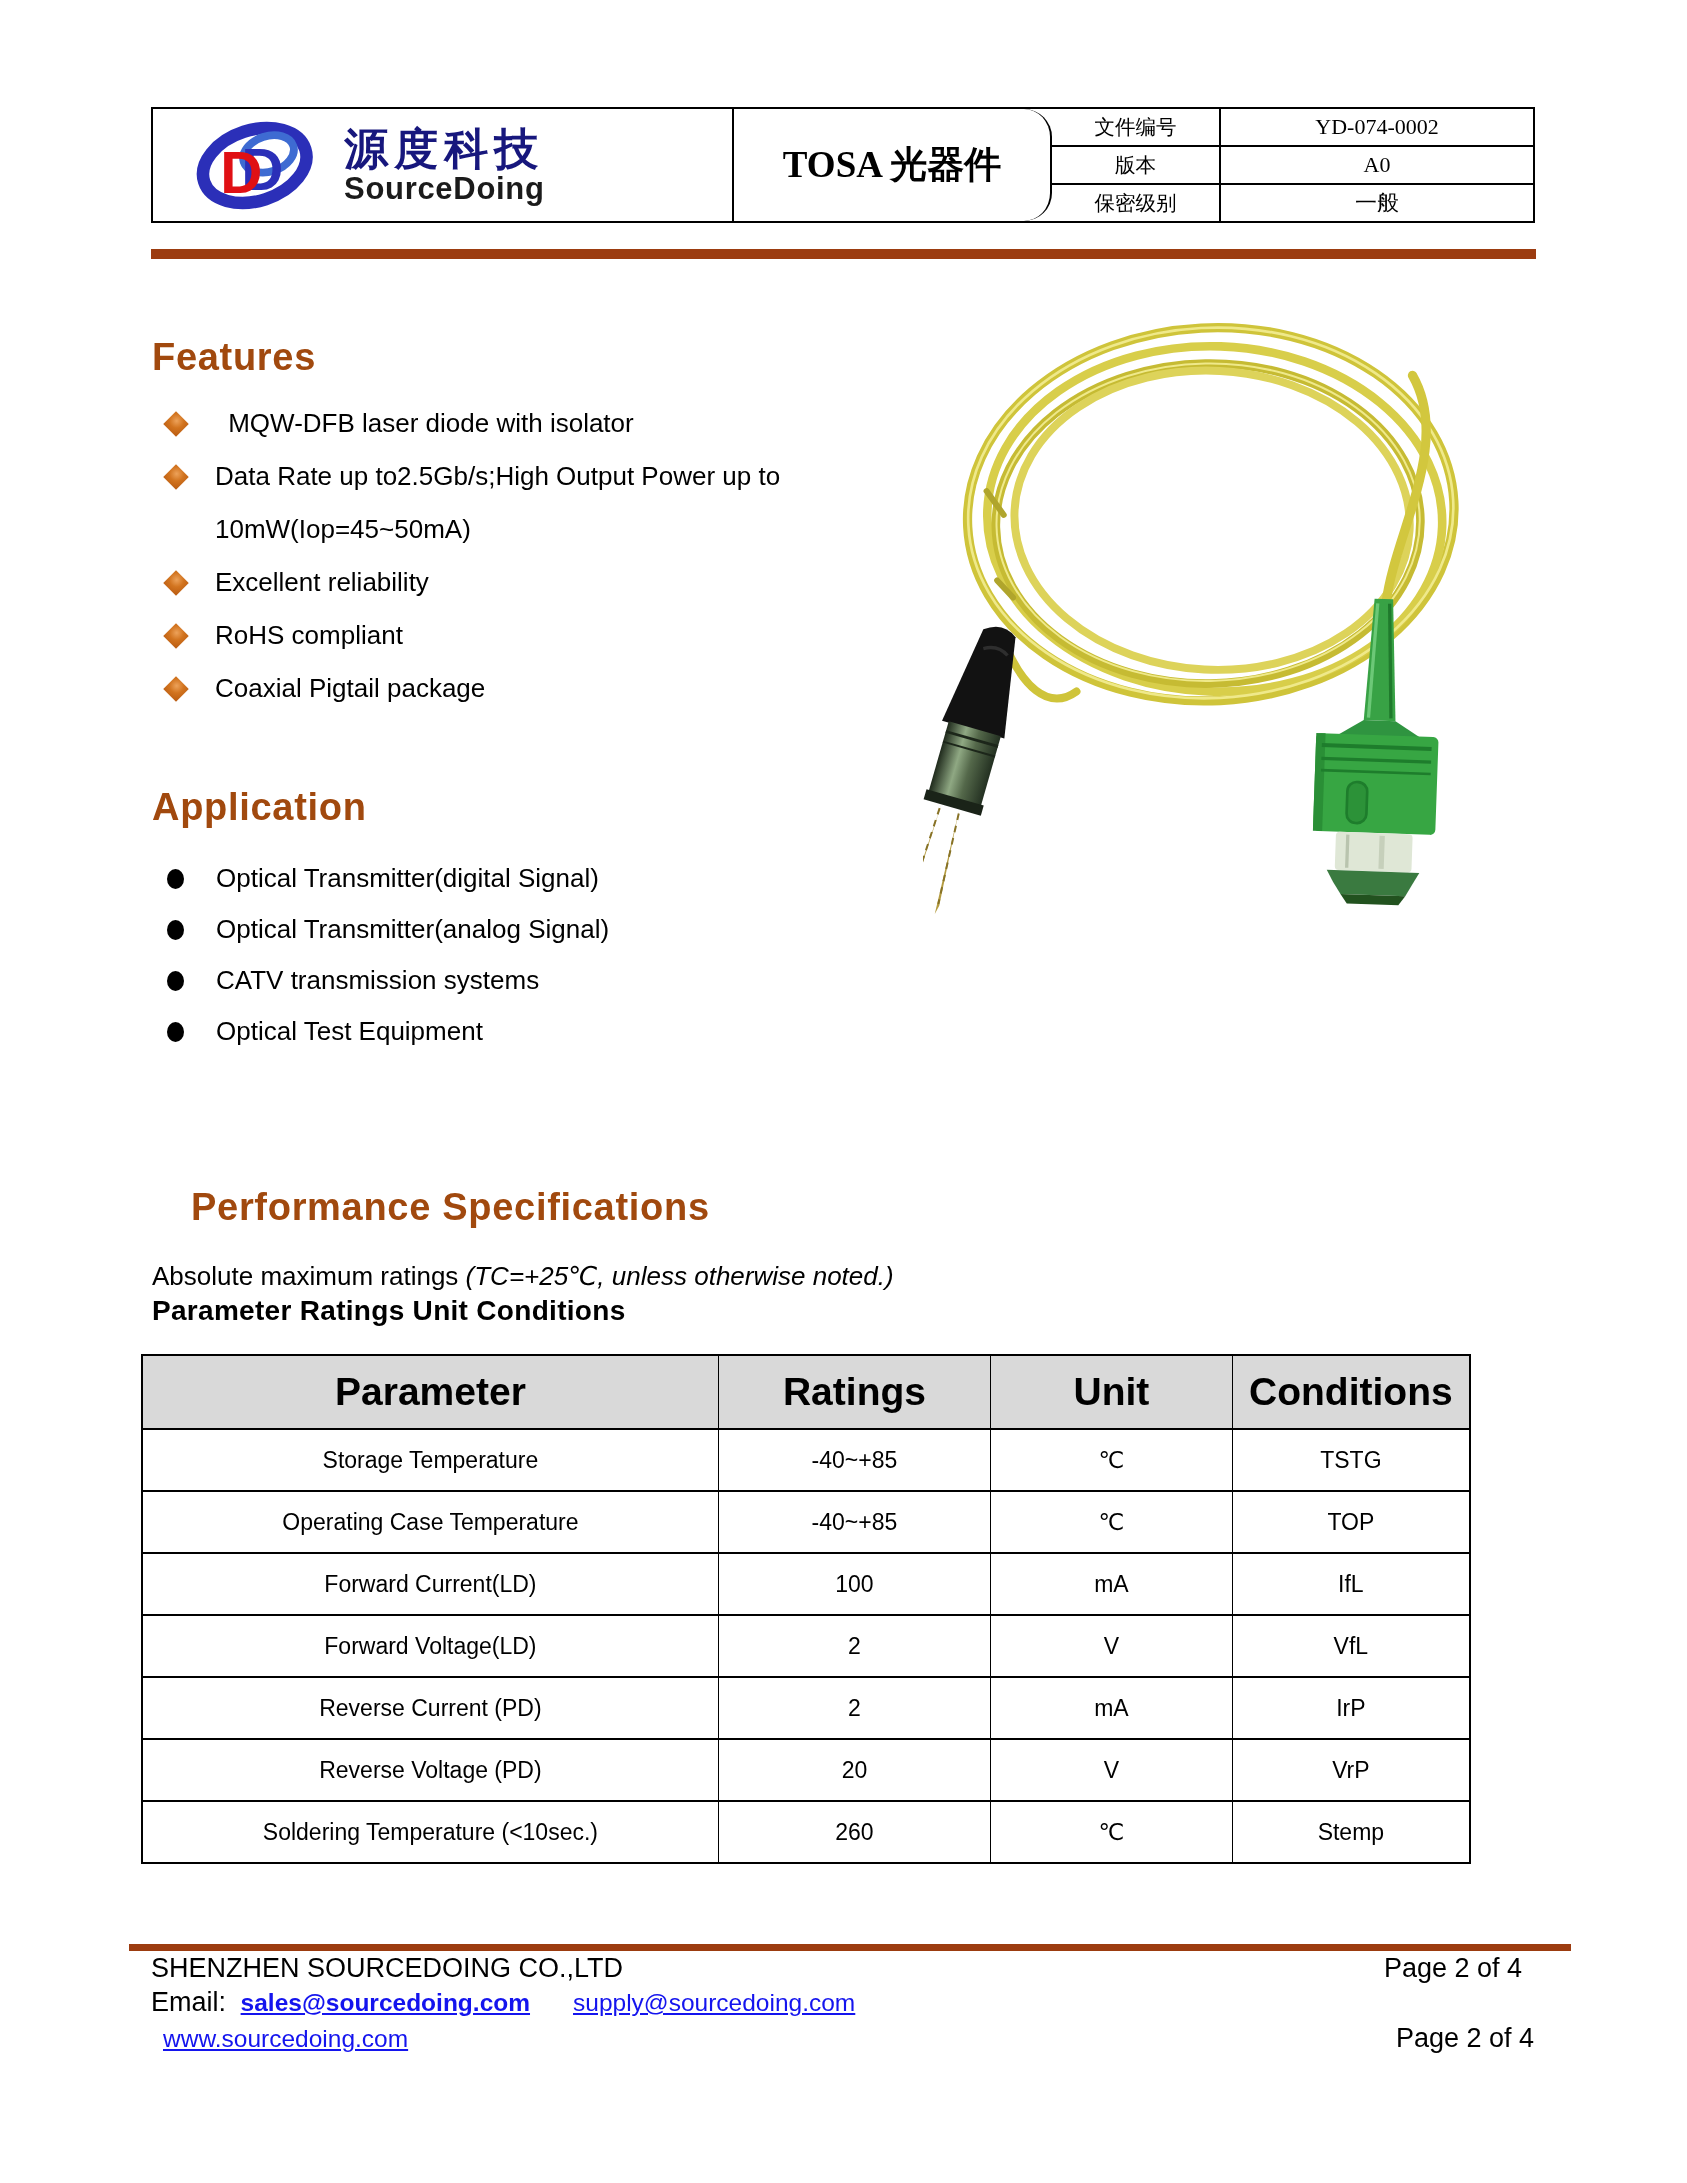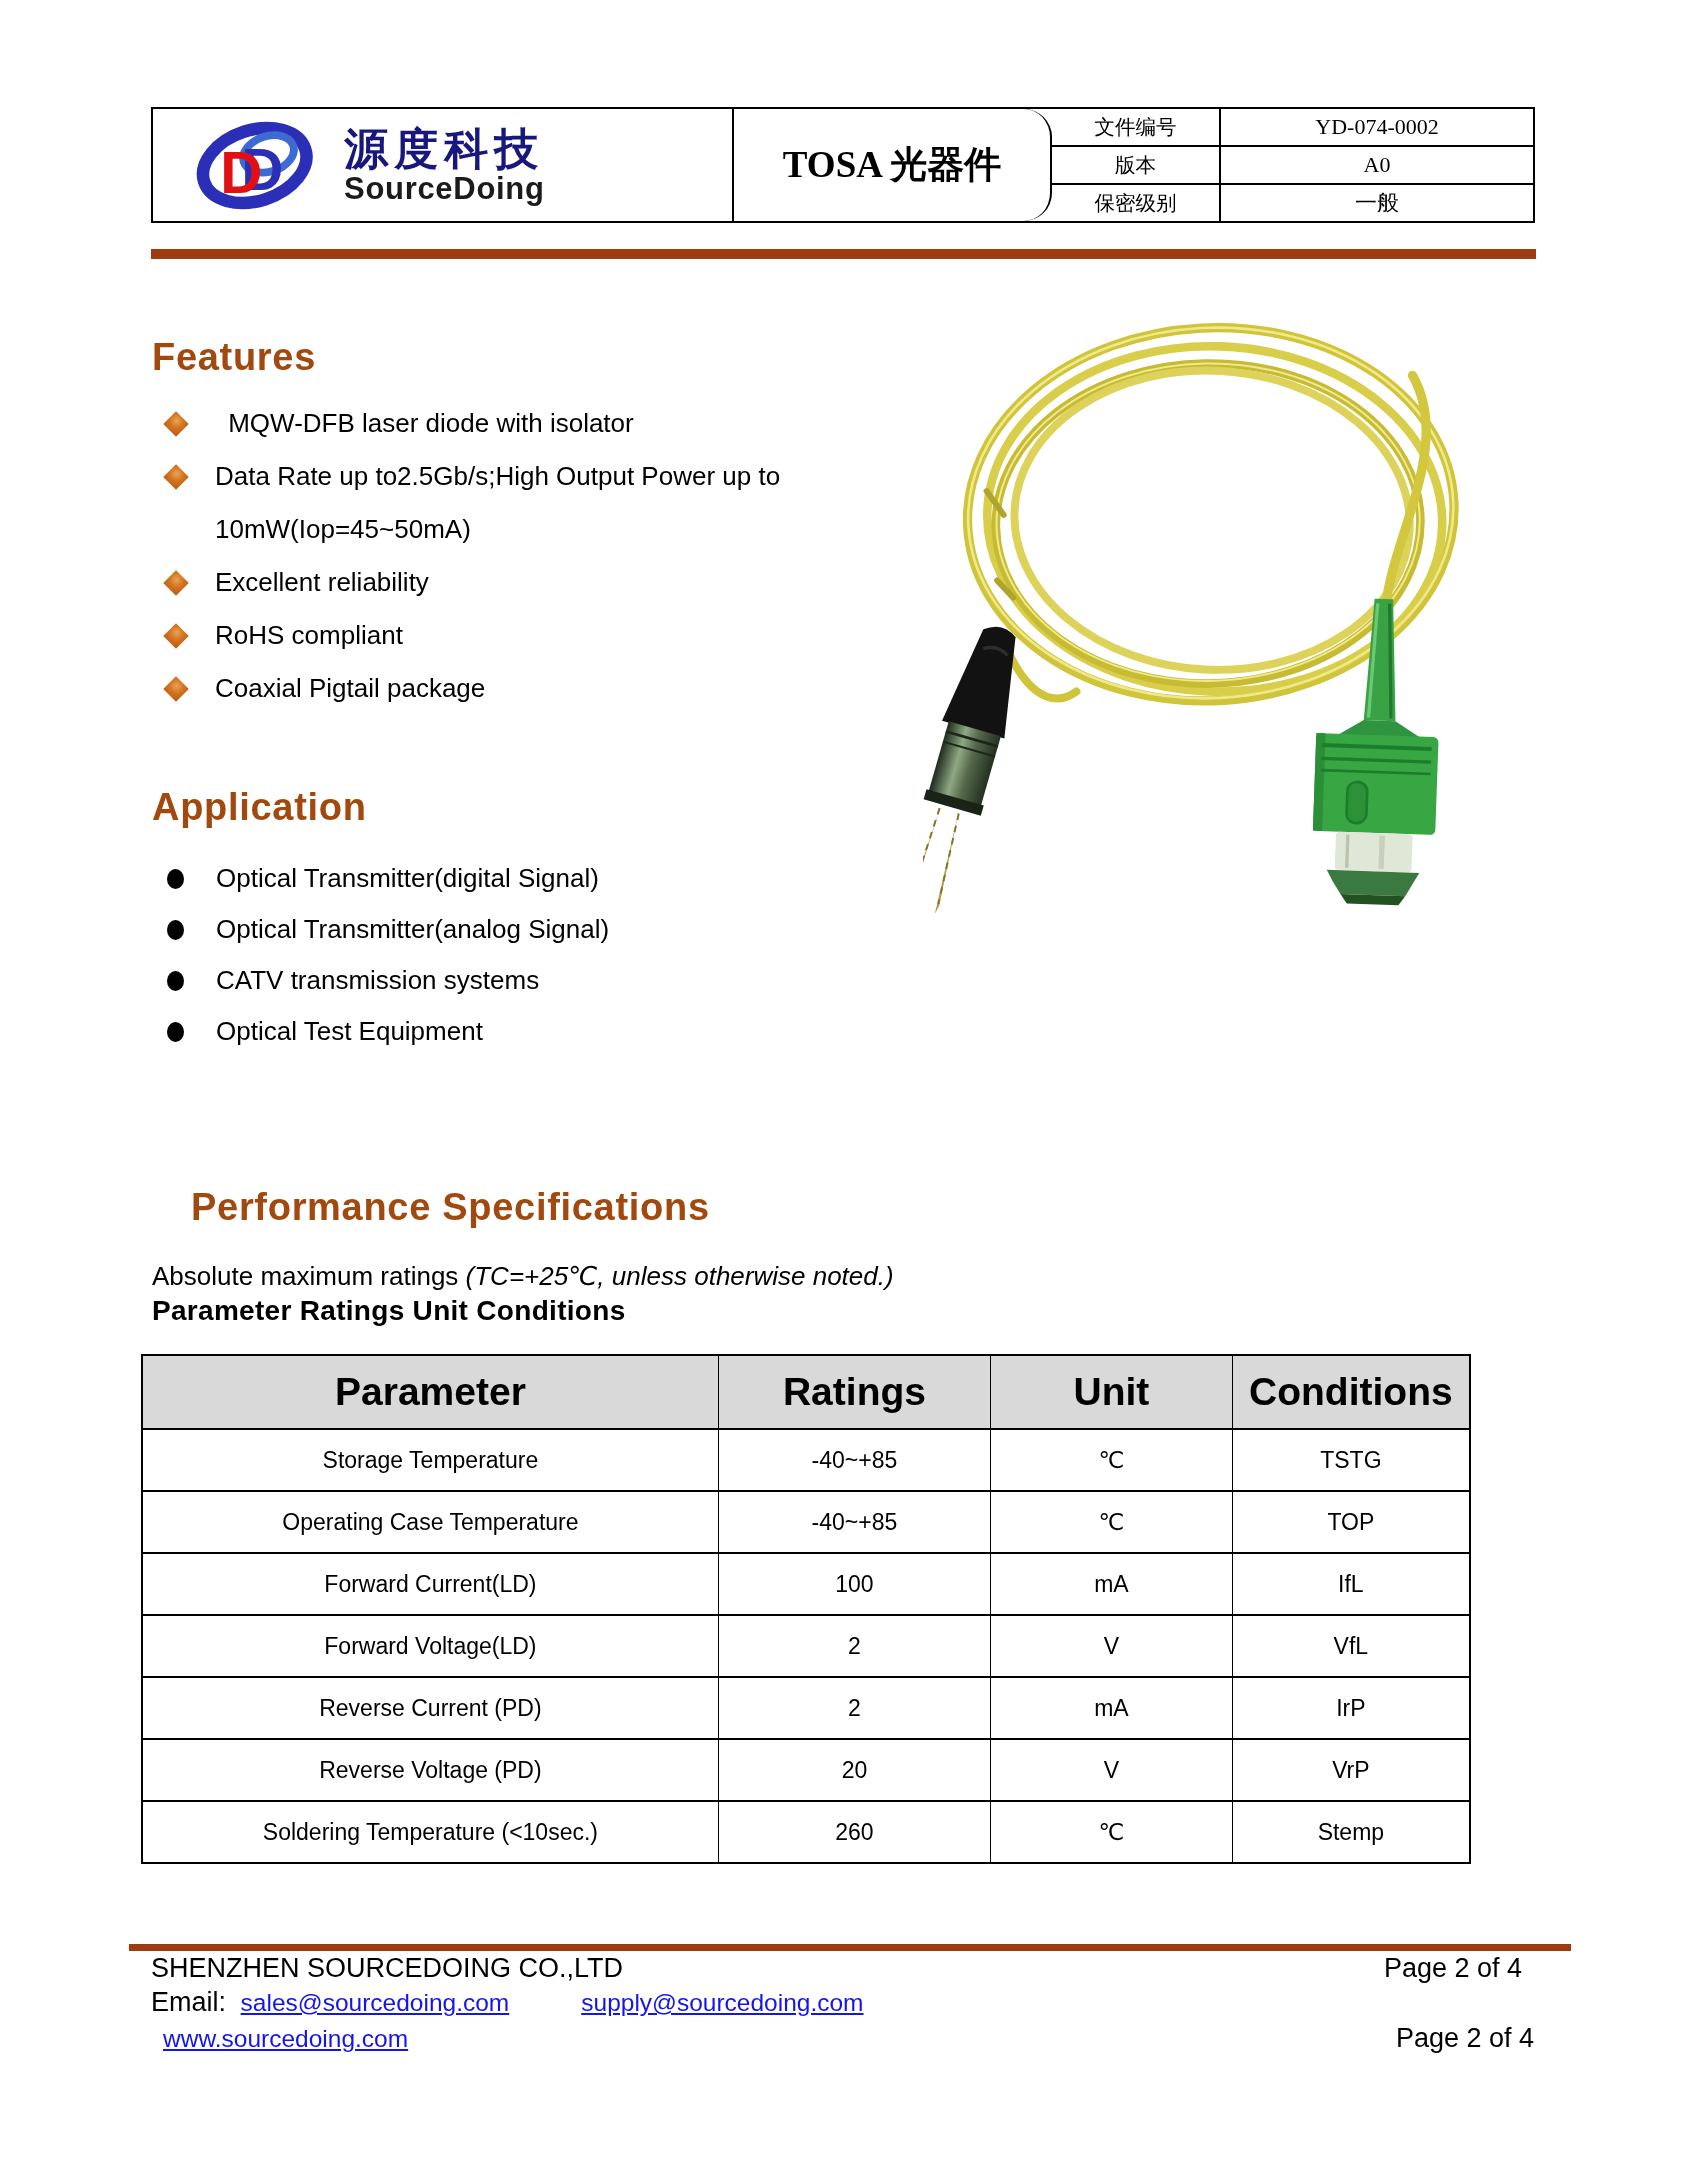--- a/index.html
+++ b/index.html
@@ -65,21 +65,21 @@
   .spec-table td{height:62px;font-size:23px;font-weight:normal;}
   .col-param{width:43.4%;}.col-rating{width:20.5%;}.col-unit{width:18.2%;}.col-cond{width:17.9%;}
 
   
   .footer-line{left:151px;width:1371px;display:flex;justify-content:space-between;align-items:baseline;}
   .f-company{font-size:27px;}
   .f-page{font-size:27px;}
   .footer-email{left:151px;top:1987px;font-size:27px;display:flex;align-items:baseline;}
   .footer-email .lbl{margin-right:14.6px;}
   a.flink{color:#1414ee;text-decoration:underline;font-size:24.5px;}
-  .flink.gap{margin-right:72px;}
+  .flink.gap{margin-right:43px;font-weight:bold;}
   .footer-www{left:163px;top:2023px;width:1371px;display:flex;justify-content:space-between;align-items:baseline;}
 
   .photo-wrap{left:923px;top:296px;width:602px;height:668px;}
 </style>
 </head>
 <body>
 
 <div class="abs header-table">
   <div class="hcell logo-cell">
     <svg class="logo-mark" viewBox="0 0 260 190">

